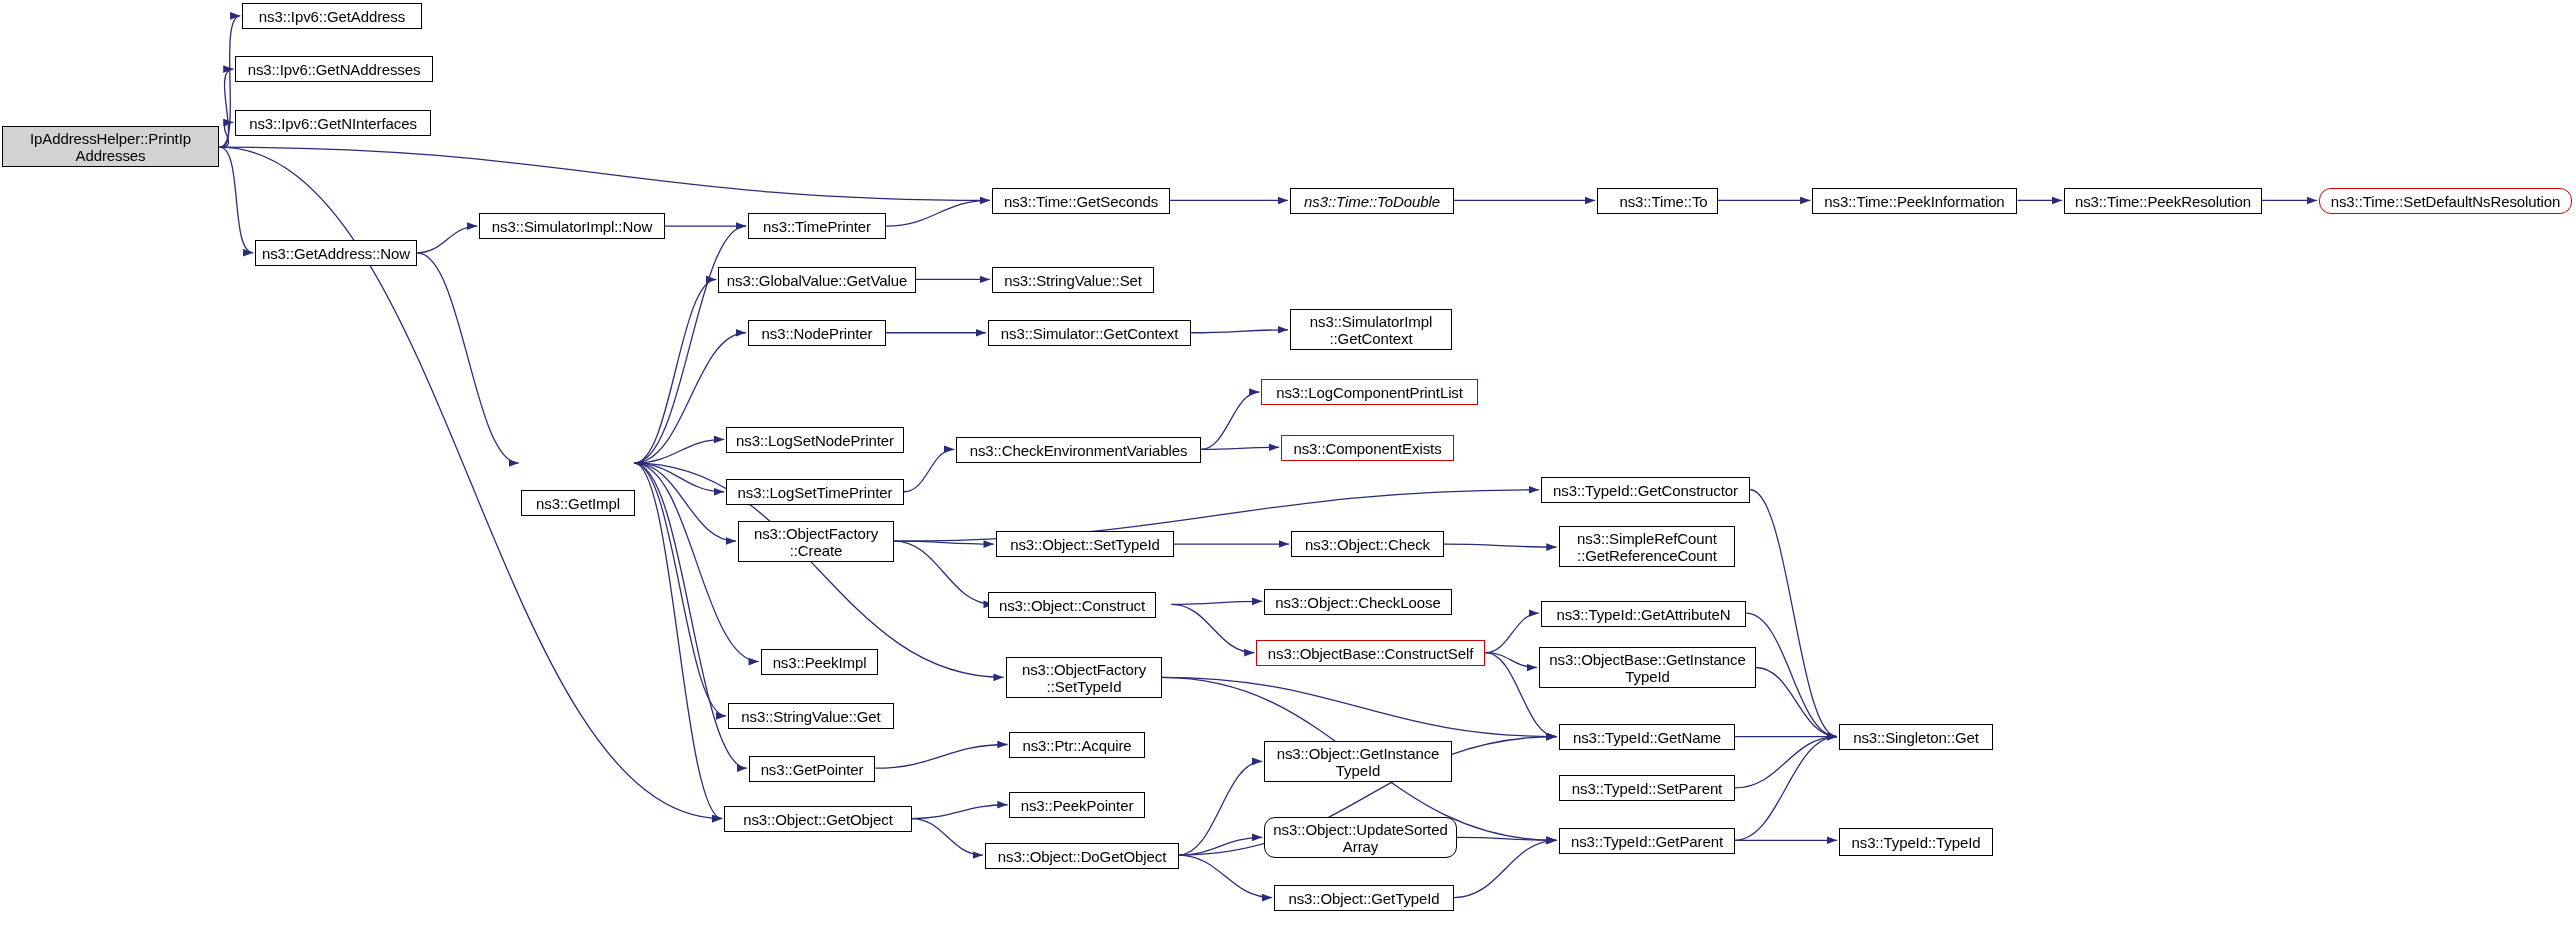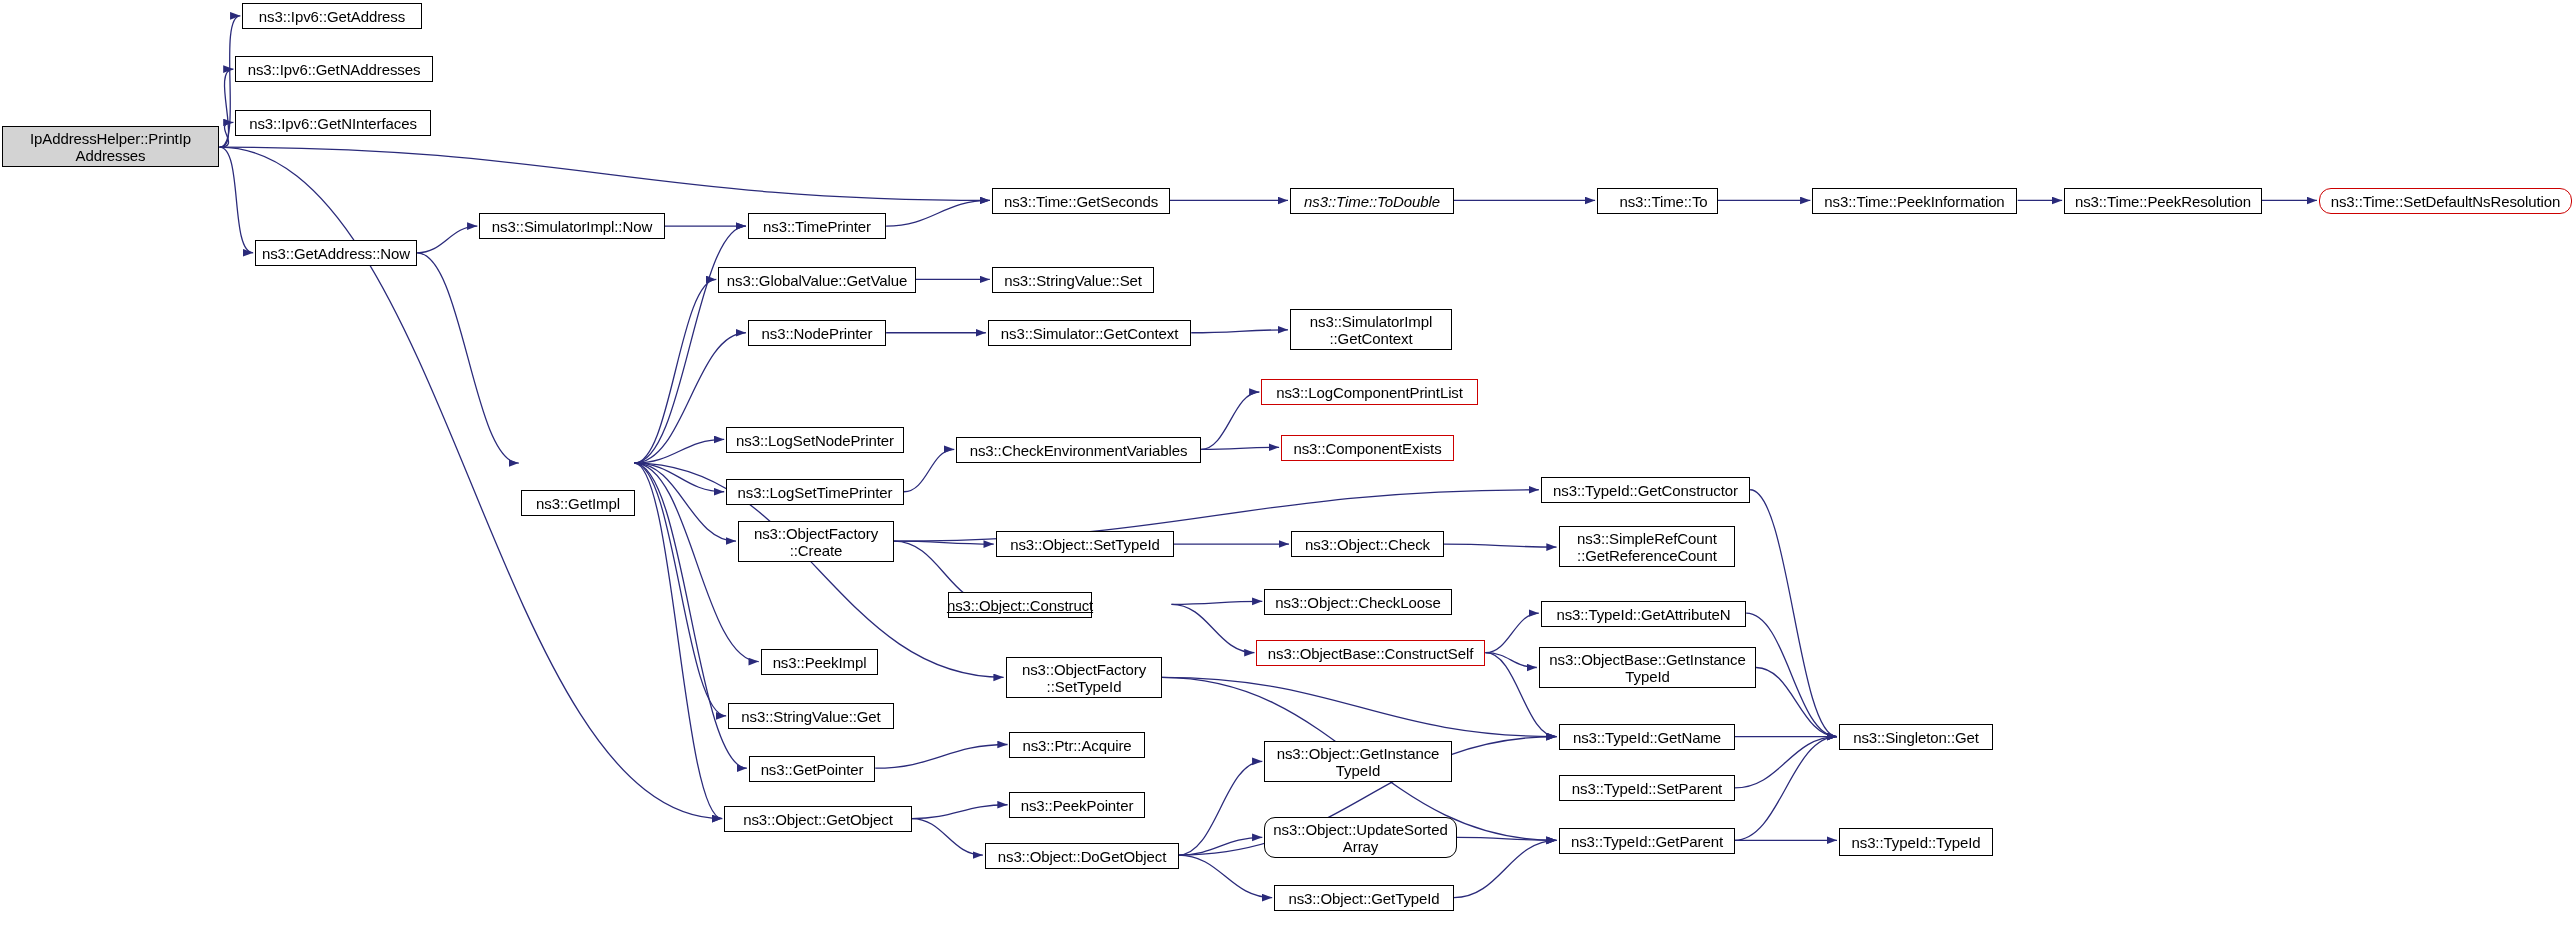--- a/index.html
+++ b/index.html
@@ -144,21 +144,21 @@
     <div class="node" style="left: 956px; top: 437px; width: 245px; height: 26px;">ns3::CheckEnvironmentVariables</div>
     <div class="node red" style="left: 1281px; top: 435px; width: 173px; height: 26px;">ns3::ComponentExists</div>
     <div class="node" style="left: 726px; top: 479px; width: 178px; height: 26px;">ns3::LogSetTimePrinter</div>
     <div class="node" style="left: 1541px; top: 477px; width: 209px; height: 26px;">ns3::TypeId::GetConstructor</div>
     <div class="node" style="left: 738px; top: 521px; width: 156px; height: 41px;">ns3::ObjectFactory
 ::Create</div>
     <div class="node" style="left: 996px; top: 531px; width: 178px; height: 26px;">ns3::Object::SetTypeId</div>
     <div class="node" style="left: 1291px; top: 531px; width: 153px; height: 26px;">ns3::Object::Check</div>
     <div class="node" style="left: 1559px; top: 526px; width: 176px; height: 41px;">ns3::SimpleRefCount
 ::GetReferenceCount</div>
-    <div class="node" style="left: 948px; top: 592px; width: 144px; height: 26px; text-decoration: underline;">ns3::Object::Construct</div>
+    <div class="node" style="left: 988px; top: 592px; width: 168px; height: 26px;">ns3::Object::Construct</div>
     <div class="node" style="left: 1264px; top: 589px; width: 188px; height: 26px;">ns3::Object::CheckLoose</div>
     <div class="node" style="left: 1541px; top: 601px; width: 205px; height: 26px;">ns3::TypeId::GetAttributeN</div>
     <div class="node red" style="left: 1256px; top: 640px; width: 229px; height: 26px;">ns3::ObjectBase::ConstructSelf</div>
     <div class="node" style="left: 1539px; top: 647px; width: 217px; height: 41px;">ns3::ObjectBase::GetInstance
 TypeId</div>
     <div class="node" style="left: 761px; top: 649px; width: 117px; height: 26px;">ns3::PeekImpl</div>
     <div class="node" style="left: 1006px; top: 657px; width: 156px; height: 41px;">ns3::ObjectFactory
 ::SetTypeId</div>
     <div class="node" style="left: 728px; top: 703px; width: 166px; height: 26px;">ns3::StringValue::Get</div>
     <div class="node" style="left: 1559px; top: 724px; width: 176px; height: 26px;">ns3::TypeId::GetName</div>

